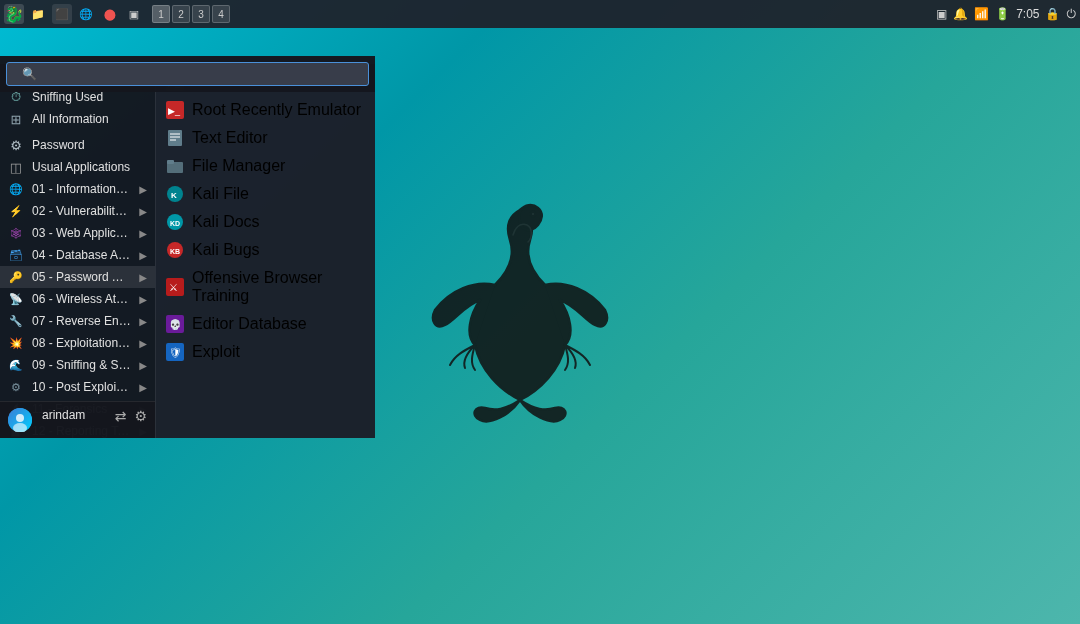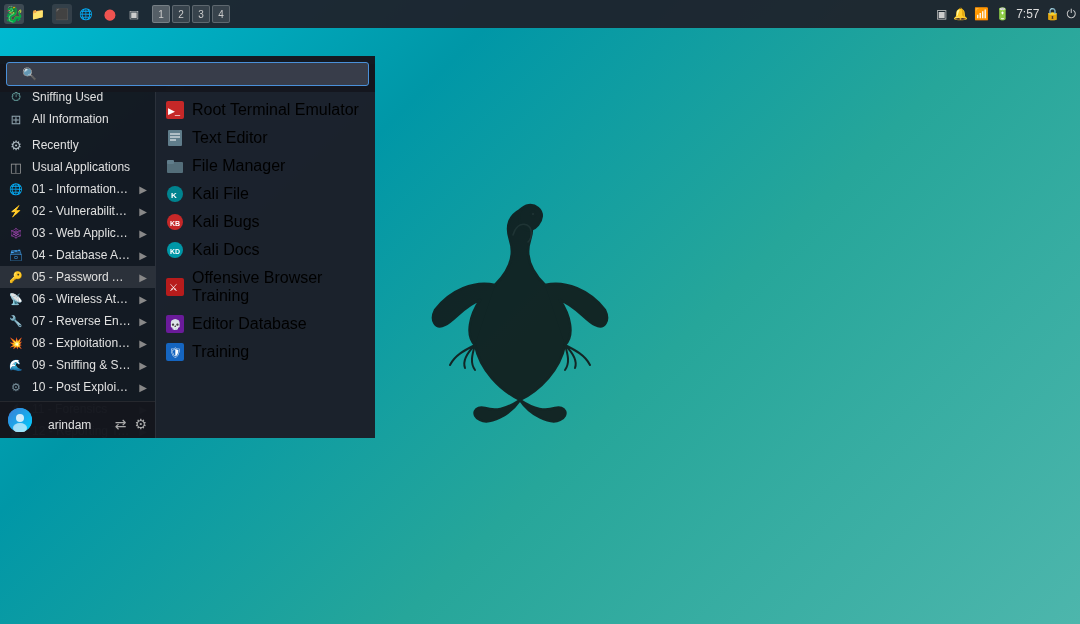--- a/index.html
+++ b/index.html
@@ -143,25 +143,25 @@
     }
 
     .menu-divider {
       height: 1px;
       background: rgba(255,255,255,0.08);
       margin: 2px 0;
     }
 
     .menu-footer {
       display: flex;
-      align-items: flex-end;
+      align-items: flex-start;
       padding: 6px 8px;
       margin-top: auto;
       border-top: 1px solid rgba(255,255,255,0.08);
-      gap: 16px;
+      gap: 10px;
       background: rgba(20,22,30,0.98);
     }
     .menu-footer-avatar {
       width: 24px; height: 24px;
       border-radius: 50%;
       background: linear-gradient(135deg, #3a7bd5, #00d2ff);
       display: flex; align-items: center; justify-content: center;
       color: #fff;
       font-size: 12px;
       font-weight: bold;
@@ -248,21 +248,21 @@
       <div class="workspace-btn">2</div>
       <div class="workspace-btn">3</div>
       <div class="workspace-btn">4</div>
     </div>
   </div>
   <div class="taskbar-right">
     <span style="font-size:12px;">▣</span>
     <span style="font-size:12px;">🔔</span>
     <span style="font-size:12px;">📶</span>
     <span style="font-size:12px;">🔋</span>
-    <span style="font-size:12px;color:#ddd;">7:57</span>
+    <span style="font-size:12px;color:#ddd;">7:05</span>
     <span style="font-size:12px;">🔒</span>
     <span style="font-size:12px;">⏻</span>
   </div>
 </div>
 
 <div class="dragon-container">
   <svg viewBox="0 0 200 240" xmlns="http://www.w3.org/2000/svg">
 
     <g fill="none" stroke="#111" stroke-width="2.5" stroke-linejoin="round" stroke-linecap="round">
 
@@ -312,21 +312,21 @@
       </div>
 
       <div class="menu-item">
         <span class="menu-item-icon" style="color:#90a4ae;">⊞</span>
         <span class="menu-item-label">All Information</span>
       </div>
       <div class="menu-divider"></div>
 
       <div class="menu-item">
         <span class="menu-item-icon" style="color:#b0bec5;">⚙</span>
-        <span class="menu-item-label">Recently</span>
+        <span class="menu-item-label">Password</span>
       </div>
 
       <div class="menu-item">
         <span class="menu-item-icon" style="color:#9e9e9e;">◫</span>
         <span class="menu-item-label">Usual Applications</span>
       </div>
 
       <div class="menu-item">
         <span class="menu-item-icon" style="color:#29b6f6;font-size:11px;">🌐</span>
         <span class="menu-item-label">01 - Information Gathering</span>
@@ -413,21 +413,21 @@
         <span>Terminal Emulator</span>
       </div>
 
       <div class="sub-menu-item">
         <span class="sub-icon">
           <svg width="18" height="18" viewBox="0 0 18 18">
               <rect width="18" height="18" rx="2" fill="#c62828"></rect>
               <text x="2" y="13" fill="#fff" font-size="9">▶_</text>
             </svg>
         </span>
-        <span>Root Terminal Emulator</span>
+        <span>Root Recently Emulator</span>
       </div>
 
       <div class="sub-menu-item">
         <span class="sub-icon">
           <svg width="18" height="18" viewBox="0 0 18 18">
               <rect x="2" y="1" width="14" height="16" rx="1" fill="#607d8b"></rect>
               <line x1="4" y1="5" x2="14" y2="5" stroke="#fff" stroke-width="1"></line>
               <line x1="4" y1="8" x2="14" y2="8" stroke="#fff" stroke-width="1"></line>
               <line x1="4" y1="11" x2="10" y2="11" stroke="#fff" stroke-width="1"></line>
             </svg>
@@ -452,40 +452,40 @@
               <circle cx="9" cy="9" r="8" fill="#00838f"></circle>
               <text x="5" y="13" fill="#fff" font-size="8" font-weight="bold">K</text>
             </svg>
         </span>
         <span>Kali File</span>
       </div>
 
       <div class="sub-menu-item">
         <span class="sub-icon">
           <svg width="18" height="18" viewBox="0 0 18 18">
+              <circle cx="9" cy="9" r="8" fill="#0097a7"></circle>
+              <text x="4" y="13" fill="#fff" font-size="7" font-weight="bold">KD</text>
+            </svg>
+        </span>
+        <span>Kali Docs</span>
+      </div>
+
+      <div class="sub-menu-item">
+        <span class="sub-icon">
+          <svg width="18" height="18" viewBox="0 0 18 18">
               <circle cx="9" cy="9" r="8" fill="#c62828"></circle>
               <text x="4" y="13" fill="#fff" font-size="7" font-weight="bold">KB</text>
             </svg>
         </span>
         <span>Kali Bugs</span>
       </div>
 
       <div class="sub-menu-item">
         <span class="sub-icon">
           <svg width="18" height="18" viewBox="0 0 18 18">
-              <circle cx="9" cy="9" r="8" fill="#0097a7"></circle>
-              <text x="4" y="13" fill="#fff" font-size="7" font-weight="bold">KD</text>
-            </svg>
-        </span>
-        <span>Kali Docs</span>
-      </div>
-
-      <div class="sub-menu-item">
-        <span class="sub-icon">
-          <svg width="18" height="18" viewBox="0 0 18 18">
               <rect width="18" height="18" rx="2" fill="#b71c1c"></rect>
               <text x="3" y="13" fill="#fff" font-size="10">⚔</text>
             </svg>
         </span>
         <span>Offensive Browser Training</span>
       </div>
 
       <div class="sub-menu-item">
         <span class="sub-icon">
           <svg width="18" height="18" viewBox="0 0 18 18">
@@ -496,21 +496,21 @@
         <span>Editor Database</span>
       </div>
 
       <div class="sub-menu-item">
         <span class="sub-icon">
           <svg width="18" height="18" viewBox="0 0 18 18">
               <rect width="18" height="18" rx="2" fill="#1565c0"></rect>
               <text x="3" y="13" fill="#fff" font-size="10">🛡</text>
             </svg>
         </span>
-        <span>Training</span>
+        <span>Exploit</span>
       </div>
     </div>
   </div>
 
   <div class="menu-footer" style="background:rgba(20,22,30,0.98);border-top:1px solid rgba(255,255,255,0.08);width:155px;position:absolute;bottom:0;left:0;">
     <div class="menu-footer-avatar">
       <svg width="24" height="24" viewBox="0 0 24 24">
           <circle cx="12" cy="12" r="12" fill="url(#avatarGrad)"></circle>
           <defs>
             <linearGradient id="avatarGrad" x1="0%" y1="0%" x2="100%" y2="100%">

